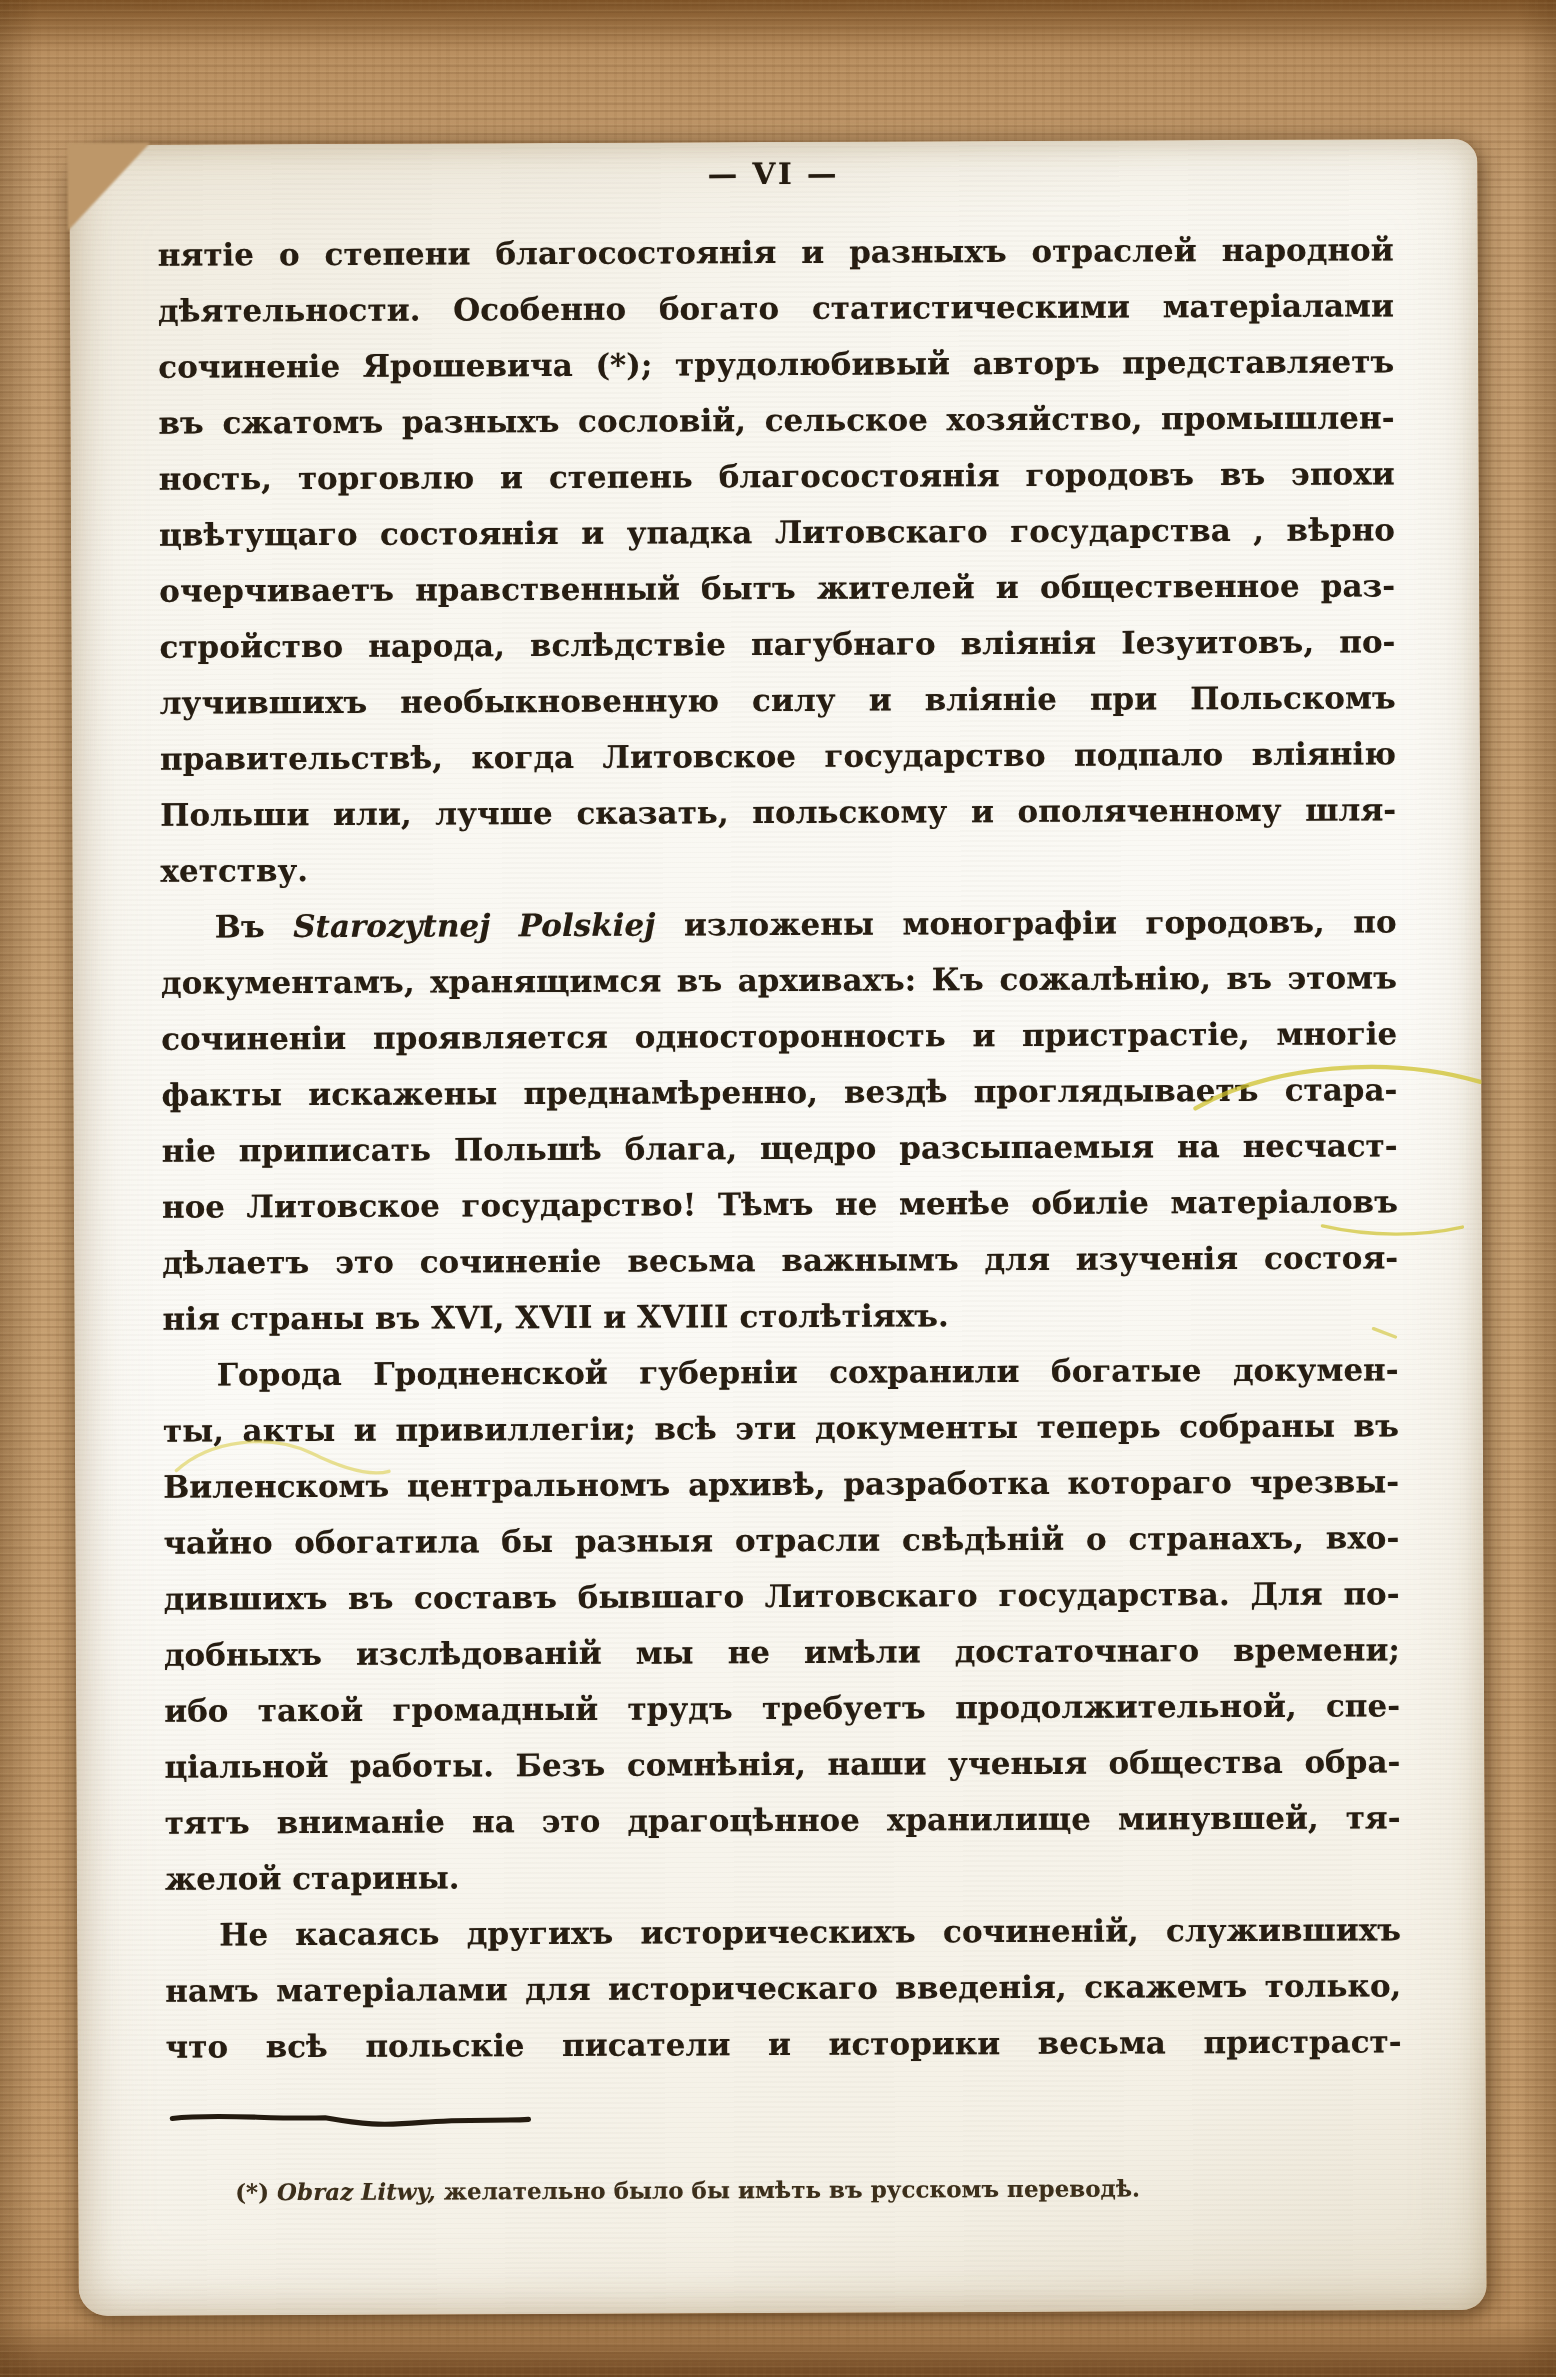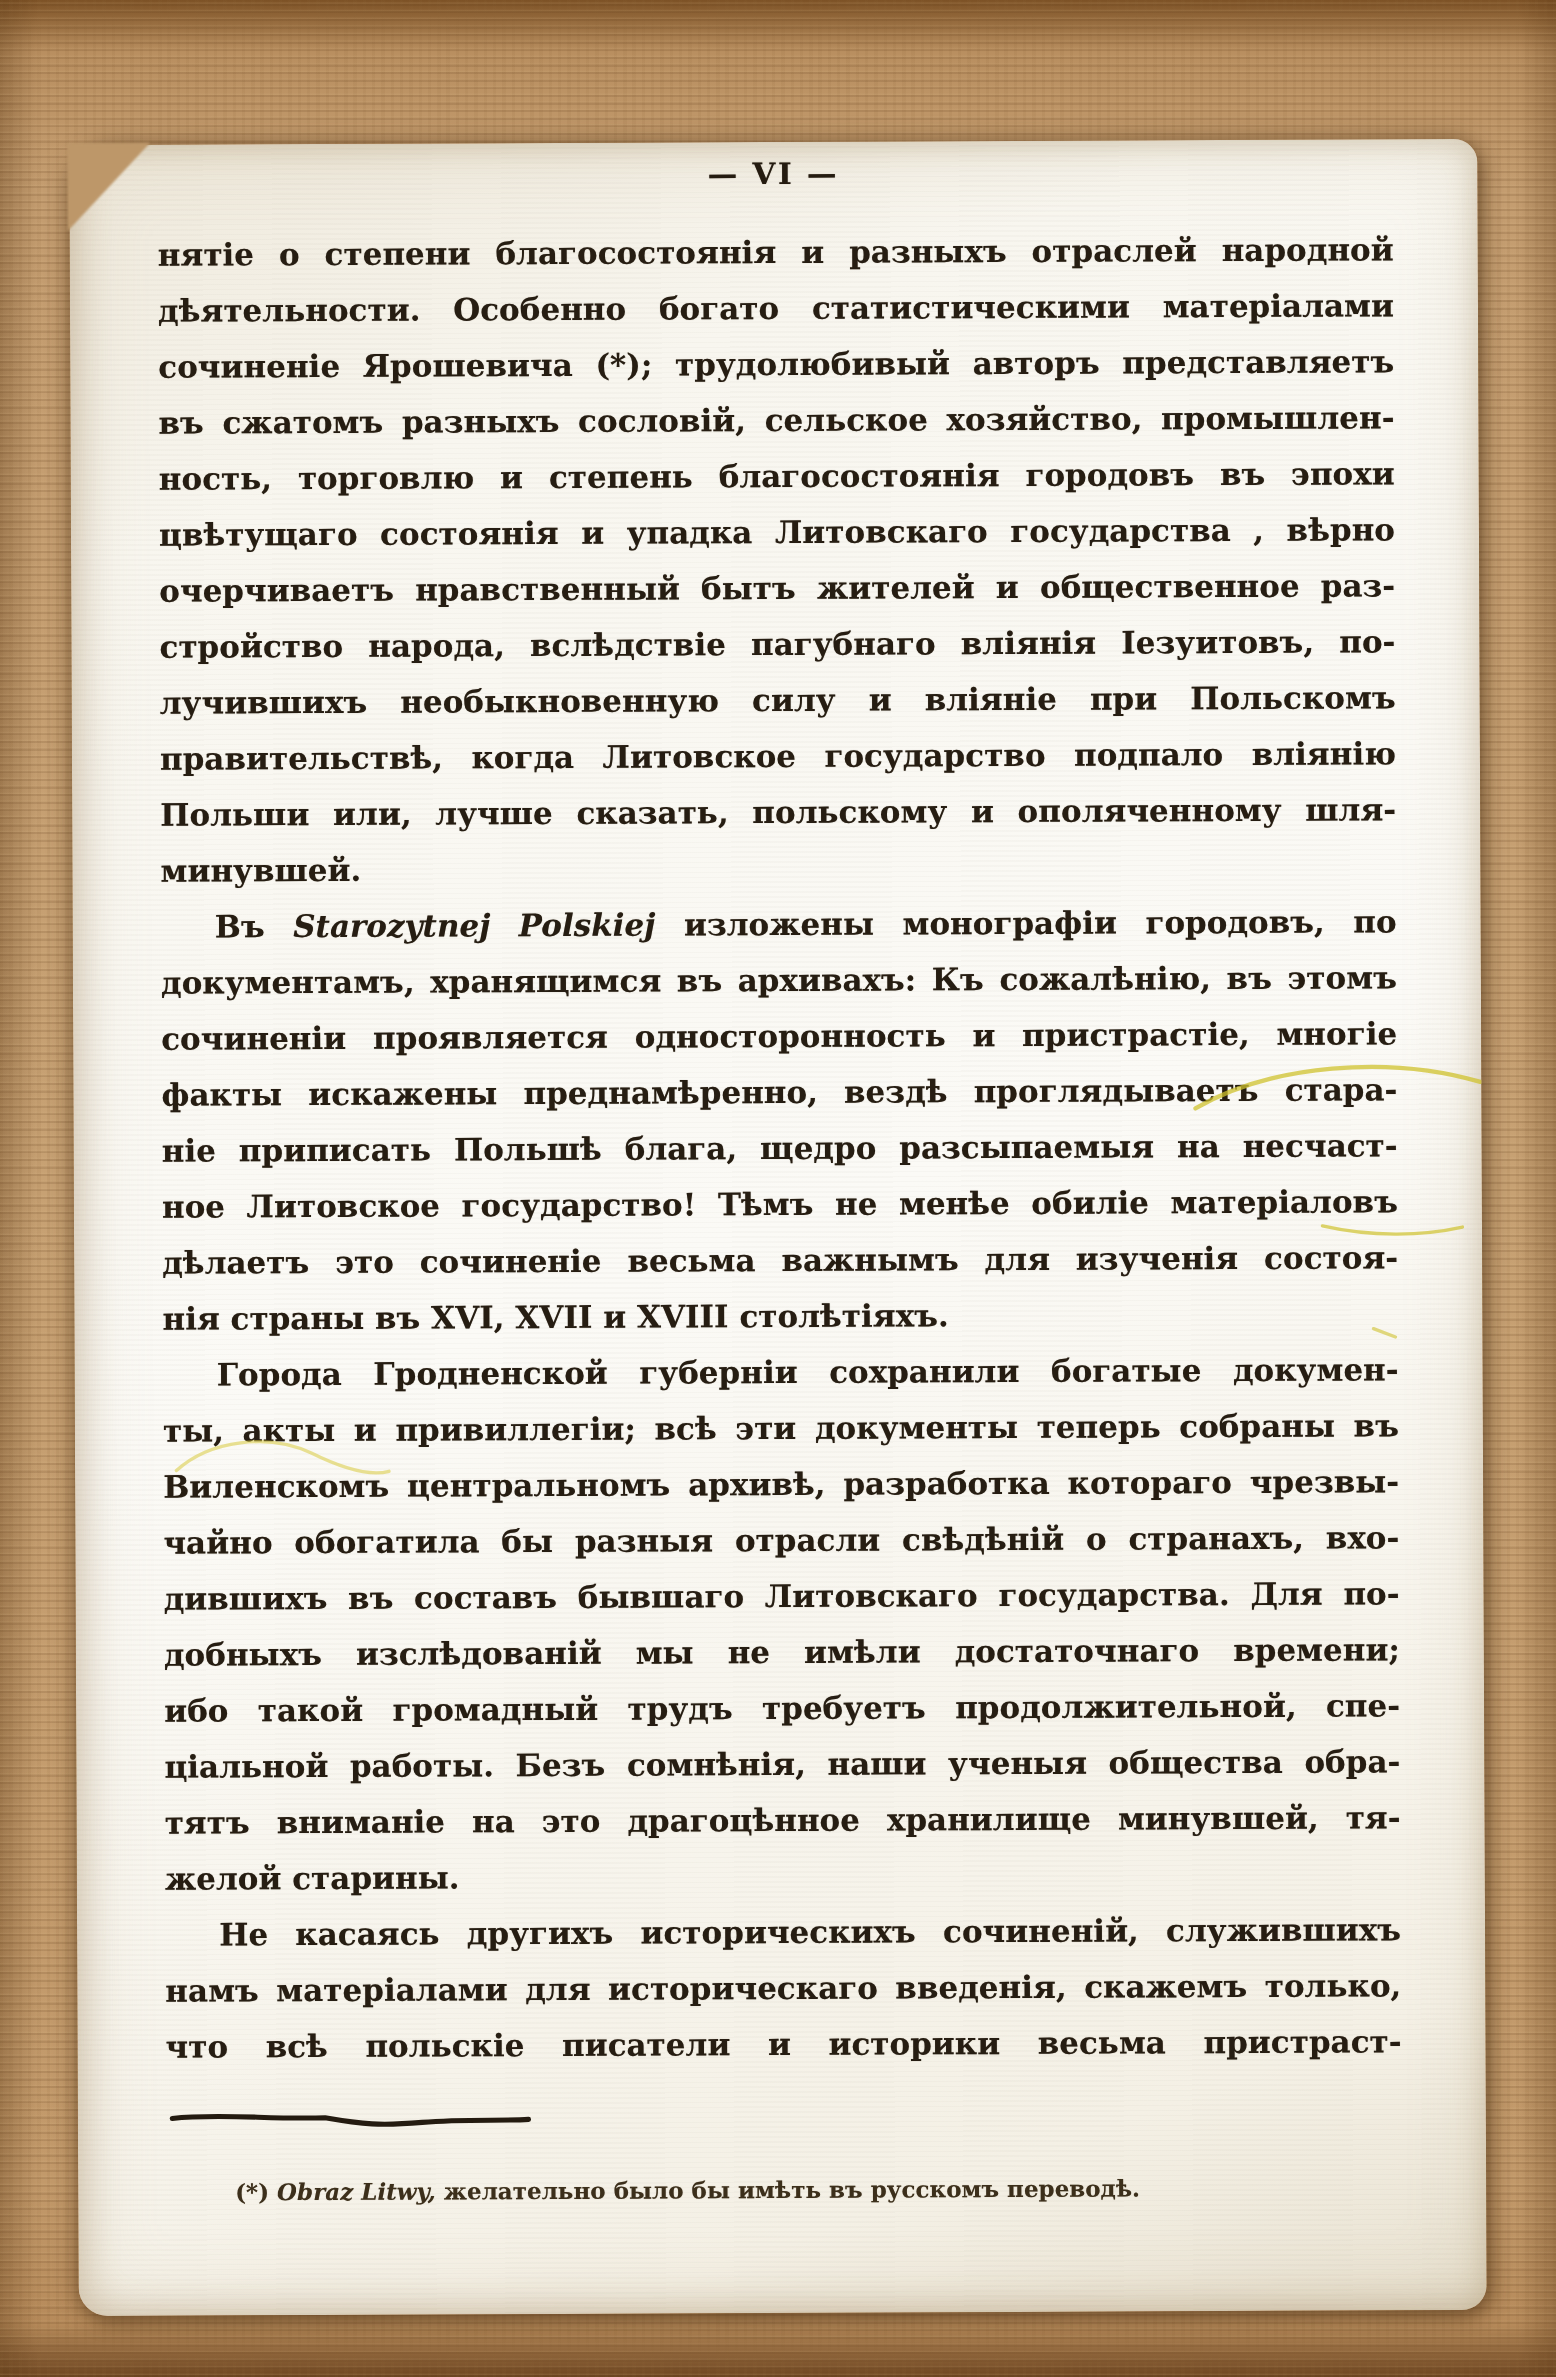--- a/index.html
+++ b/index.html
@@ -75,21 +75,21 @@
         <div class="line"><span>дѣятельности. Особенно богато статистическими матеріалами</span></div>
         <div class="line"><span>сочиненіе Ярошевича (*); трудолюбивый авторъ представляетъ</span></div>
         <div class="line"><span>въ сжатомъ разныхъ сословій, сельское хозяйство, промышлен-</span></div>
         <div class="line"><span>ность, торговлю и степень благосостоянія городовъ въ эпохи</span></div>
         <div class="line"><span>цвѣтущаго состоянія и упадка Литовскаго государства , вѣрно</span></div>
         <div class="line"><span>очерчиваетъ нравственный бытъ жителей и общественное раз-</span></div>
         <div class="line"><span>стройство народа, вслѣдствіе пагубнаго вліянія Іезуитовъ, по-</span></div>
         <div class="line"><span>лучившихъ необыкновенную силу и вліяніе при Польскомъ</span></div>
         <div class="line"><span>правительствѣ, когда Литовское государство подпало вліянію</span></div>
         <div class="line"><span>Польши или, лучше сказать, польскому и ополяченному шля-</span></div>
-        <div class="line last"><span>минувшей.</span></div>
+        <div class="line last"><span>хетству.</span></div>
         <div class="line indent"><span>Въ </span><span class="it">Starozytnej Polskiej</span><span> изложены монографіи городовъ, по</span></div>
         <div class="line"><span>документамъ, хранящимся въ архивахъ: Къ сожалѣнію, въ этомъ</span></div>
         <div class="line"><span>сочиненіи проявляется односторонность и пристрастіе, многіе</span></div>
         <div class="line"><span>факты искажены преднамѣренно, вездѣ проглядываетъ стара-</span></div>
         <div class="line"><span>ніе приписать Польшѣ блага, щедро разсыпаемыя на несчаст-</span></div>
         <div class="line"><span>ное Литовское государство! Тѣмъ не менѣе обиліе матеріаловъ</span></div>
         <div class="line"><span>дѣлаетъ это сочиненіе весьма важнымъ для изученія состоя-</span></div>
         <div class="line last"><span>нія страны въ XVI, XVII и XVIII столѣтіяхъ.</span></div>
         <div class="line indent"><span>Города Гродненской губерніи сохранили богатые докумен-</span></div>
         <div class="line"><span>ты,  акты и привиллегіи; всѣ эти документы теперь собраны въ</span></div>

